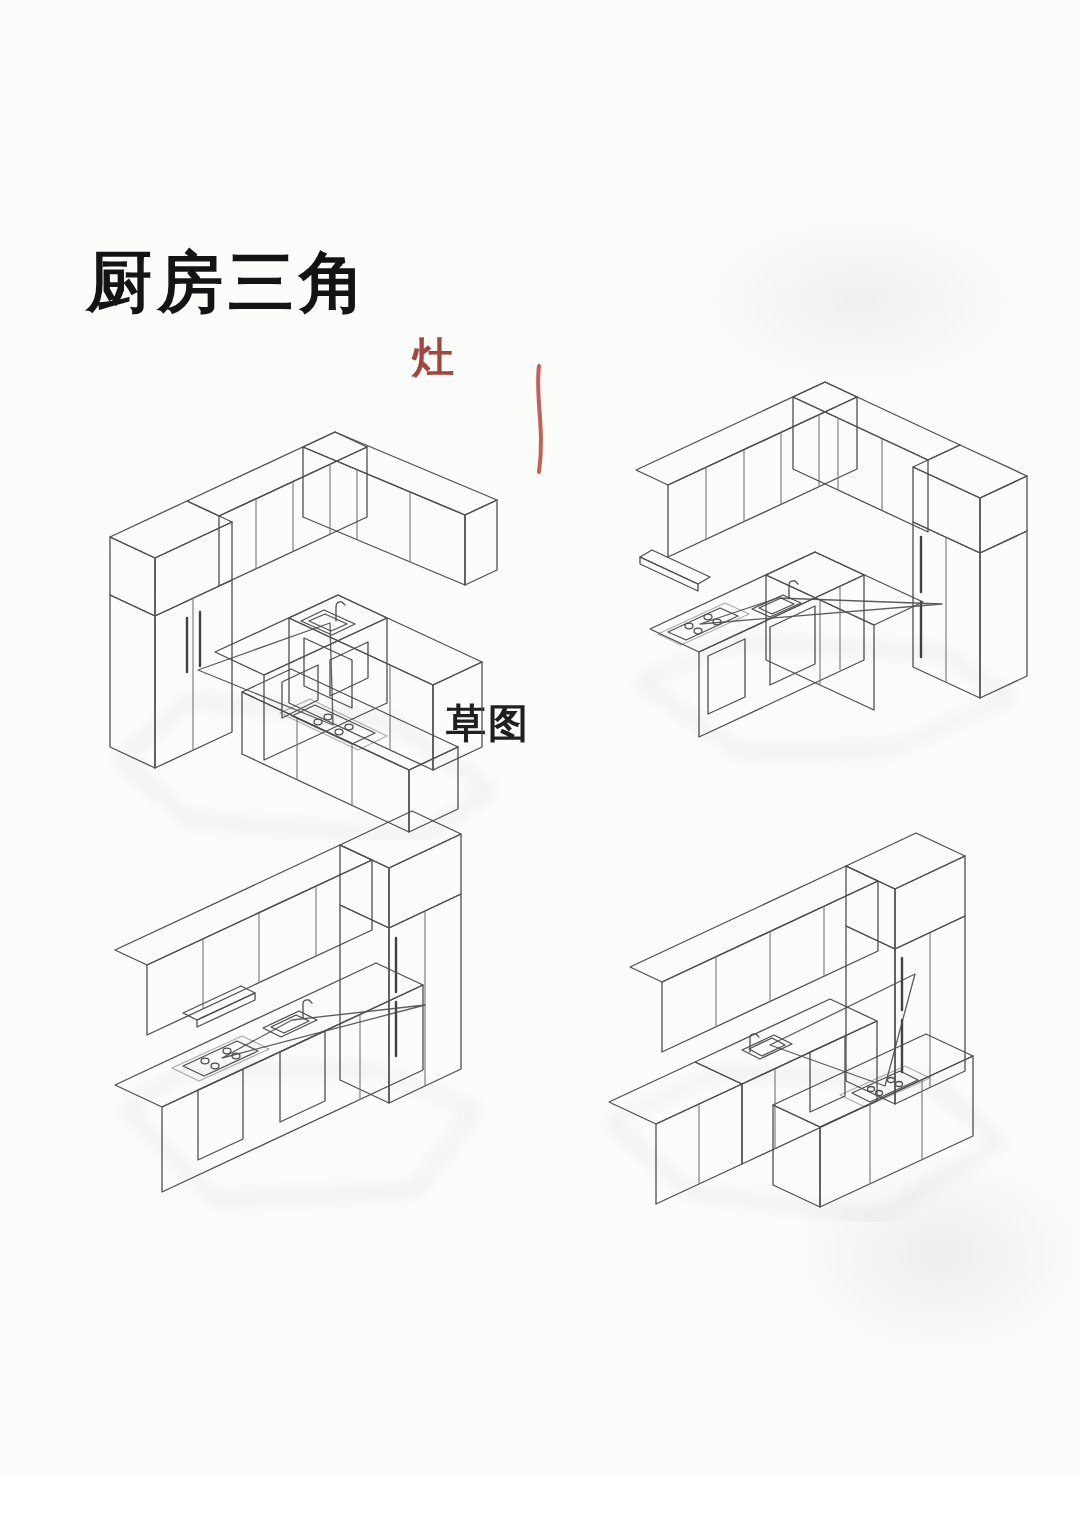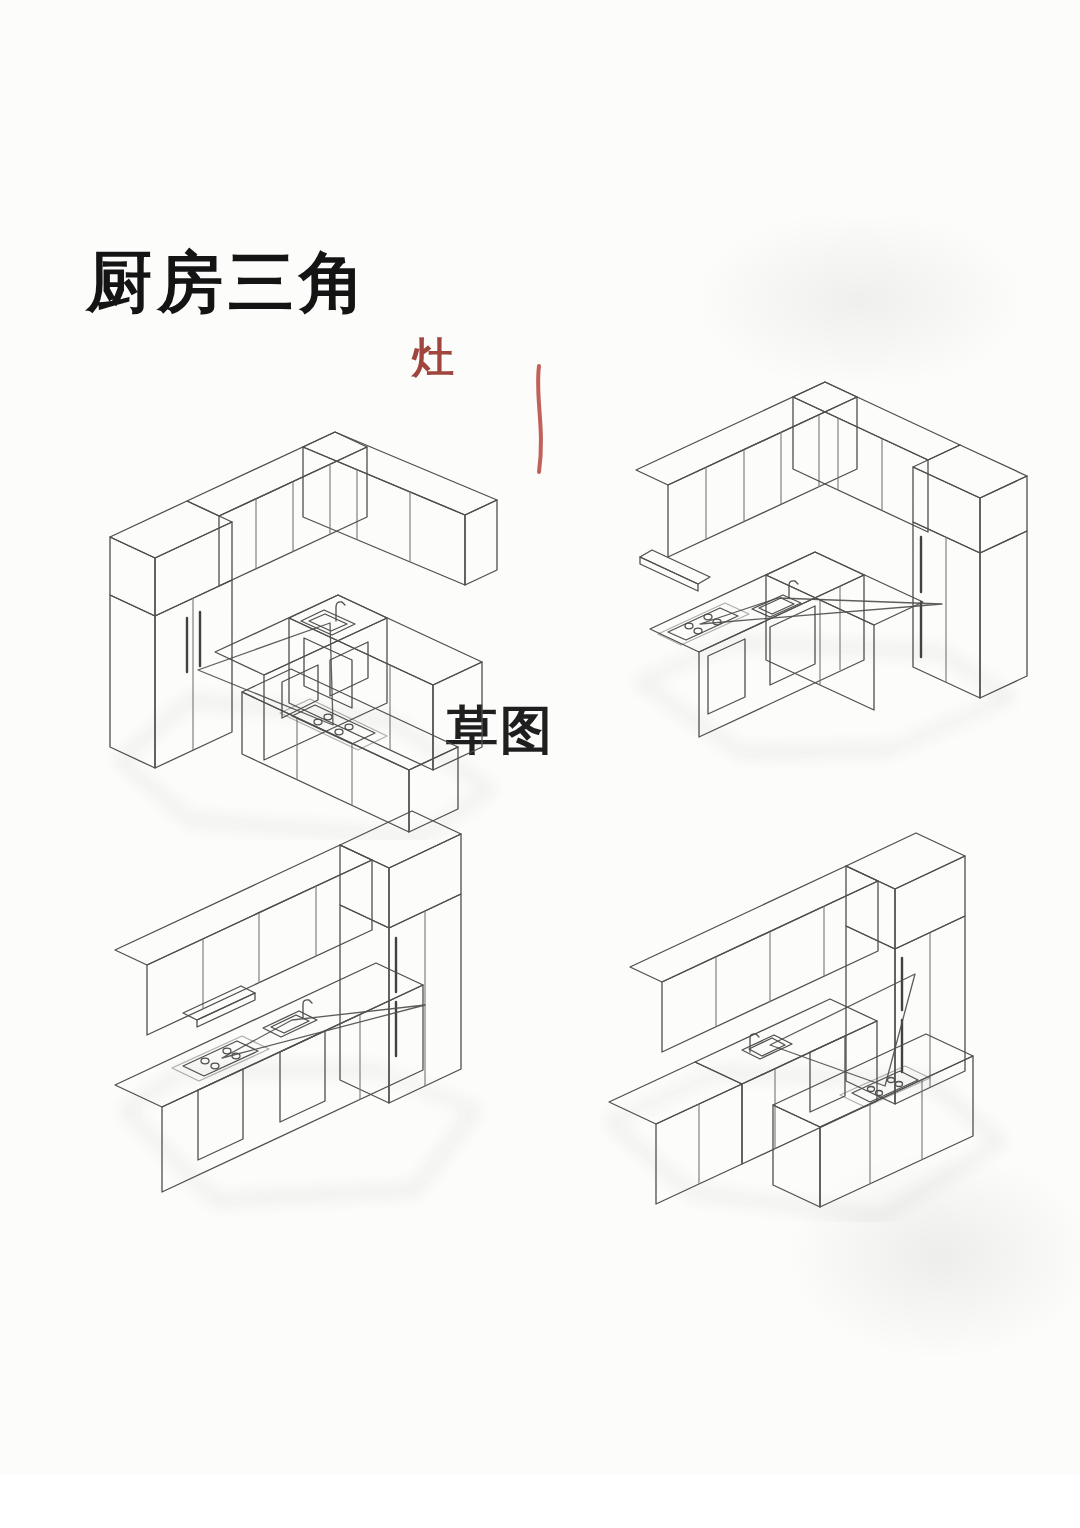--- a/index.html
+++ b/index.html
@@ -14,21 +14,21 @@
   .title{
     position:absolute;left:86px;top:238px;
     font-size:66px;font-weight:800;color:#141414;letter-spacing:5px;
   }
   .annotation{
     position:absolute;left:412px;top:332px;width:300px;
     font-size:42px;font-weight:600;color:#a0463e;line-height:1.22;letter-spacing:2px;
   }
   .sketch-label{
     position:absolute;left:446px;top:696px;
-    font-size:52px;font-weight:600;color:#1f1f1f;letter-spacing:2px;
+    font-size:40px;font-weight:600;color:#1f1f1f;letter-spacing:2px;
   }
   .k{position:absolute;}
   .kit polygon,.kit path,.kit ellipse{
     stroke:#4f4f4f;stroke-width:1.3;stroke-linejoin:round;stroke-linecap:round;fill:none;
   }
   .c-top{fill:#f2f2ef;}
   .c-face{fill:#e9e9e6;}
   .c-face2{fill:#e2e2df;}
   .c-side{fill:#d9d9d6;}
   .p-face{fill:#d09c96;}

